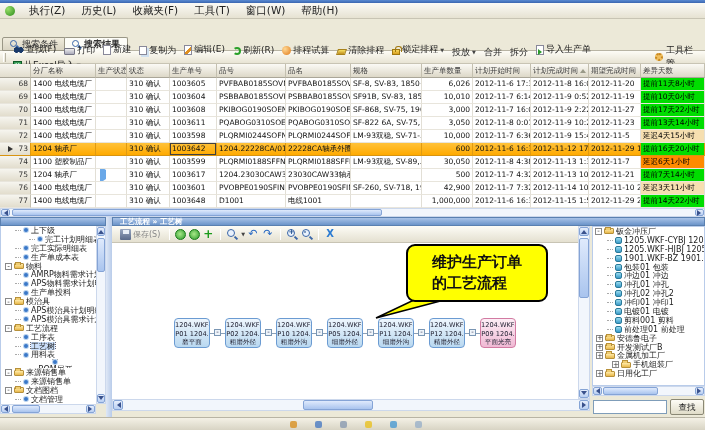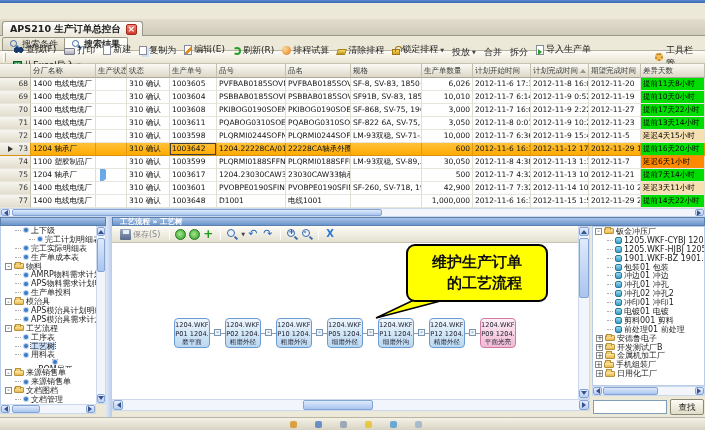--- a/index.html
+++ b/index.html
@@ -147,46 +147,44 @@
                text-align:center; white-space:pre-line; color:#223; padding-top:2px; overflow:hidden; }
   .flow-node.blue { background:linear-gradient(#eef6fd,#b9d8f0); border:1px solid #6b9bd2; }
   .flow-node.pink { background:linear-gradient(#fdeef6,#f0b9d4); border:1px solid #d27ba2; }
   .flow-line { position:absolute; height:1px; background:#8aa0b8; }
   .flow-conn { position:absolute; width:7px; height:7px; background:#eef4fa; border:1px solid #7a96b4;
                font-size:7px; line-height:5px; text-align:center; color:#335; }
   .flow-conn::before { content:'-'; }
 
   .callout { position:absolute; left:294px; top:1px; width:142px; height:58px; background:#ffff00;
              border:2px solid #000; border-radius:9px; display:flex; align-items:center; justify-content:center;
-             text-align:right; font-size:15px; font-weight:bold; color:#111; white-space:pre-line; line-height:21px; z-index:3; }
+             text-align:left; font-size:15px; font-weight:bold; color:#111; white-space:pre-line; line-height:21px; z-index:3; }
   .callout-tail { position:absolute; left:258px; top:55px; z-index:2; }
 
   .br-tree { left:592px; top:226px; width:113px; height:160px; background:#fff; border:1px solid #b9ccea; overflow:hidden; }
   .br-hscroll { left:592px; top:386px; width:113px; height:10px; }
   .br-search-input { left:593px; top:400px; width:74px; height:14px; border:1px solid #7f9db9; background:#fff; font-size:9px; padding:0 2px; }
   .br-search-btn { left:670px; top:399px; width:34px; height:16px; background:linear-gradient(#fdfcf6,#e0dcc8);
                    border:1px solid #8a8875; border-radius:2px; font-size:8.5px; text-align:center; line-height:14px; color:#222; }
 
   .statusbar { left:0; top:417px; width:705px; height:13px; background:linear-gradient(#f4f1e6,#d8d4c4);
                border-top:1px solid #b8b4a4; display:flex; align-items:center; gap:18px; padding-left:290px; }
   .st-ico { width:7px; height:7px; border-radius:2px; opacity:.8; }
 </style>
 </head>
 <body>
 
 <div class="app">
   <div class="abs titlestrip"></div>
 
-
-  <div class="abs doctabbar">
-    <div class="doctab">
-      <span>APS210 生产订单总控台</span>
-      <span class="closebadge"></span>
-    </div>
-  </div>
+  <div class="abs menubar">
+    <span class="app-logo"></span>
+    <span id="menu-items"><span class="menu-item">执行(Z)</span><span class="menu-item">历史(L)</span><span class="menu-item">收藏夹(F)</span><span class="menu-item">工具(T)</span><span class="menu-item">窗口(W)</span><span class="menu-item">帮助(H)</span></span>
+  </div>
+
 
   <div class="abs searchtabs">
     <div class="stab inactive">
       <span class="mag"></span>
       <span>搜索条件</span>
     </div>
     <div class="stab active">
       <span class="mag"></span>
       <span>搜索结果</span>
     </div>
@@ -721,21 +719,21 @@
       <div class="tree-row" style="padding-left: 3px;">
         <span class="exp plus"></span>
         <span class="t-folder"></span>
         <span class="lbl">开发测试厂B</span>
       </div>
       <div class="tree-row" style="padding-left: 3px;">
         <span class="exp plus"></span>
         <span class="t-folder"></span>
         <span class="lbl">金属机加工厂</span>
       </div>
-      <div class="tree-row" style="padding-left: 2px;">
+      <div class="tree-row" style="padding-left: 19px;">
         <span class="exp plus"></span>
         <span class="t-folder"></span>
         <span class="lbl">手机组装厂</span>
       </div>
       <div class="tree-row" style="padding-left: 3px;">
         <span class="exp plus"></span>
         <span class="t-folder"></span>
         <span class="lbl">日用化工厂</span>
       </div>
     </div>

